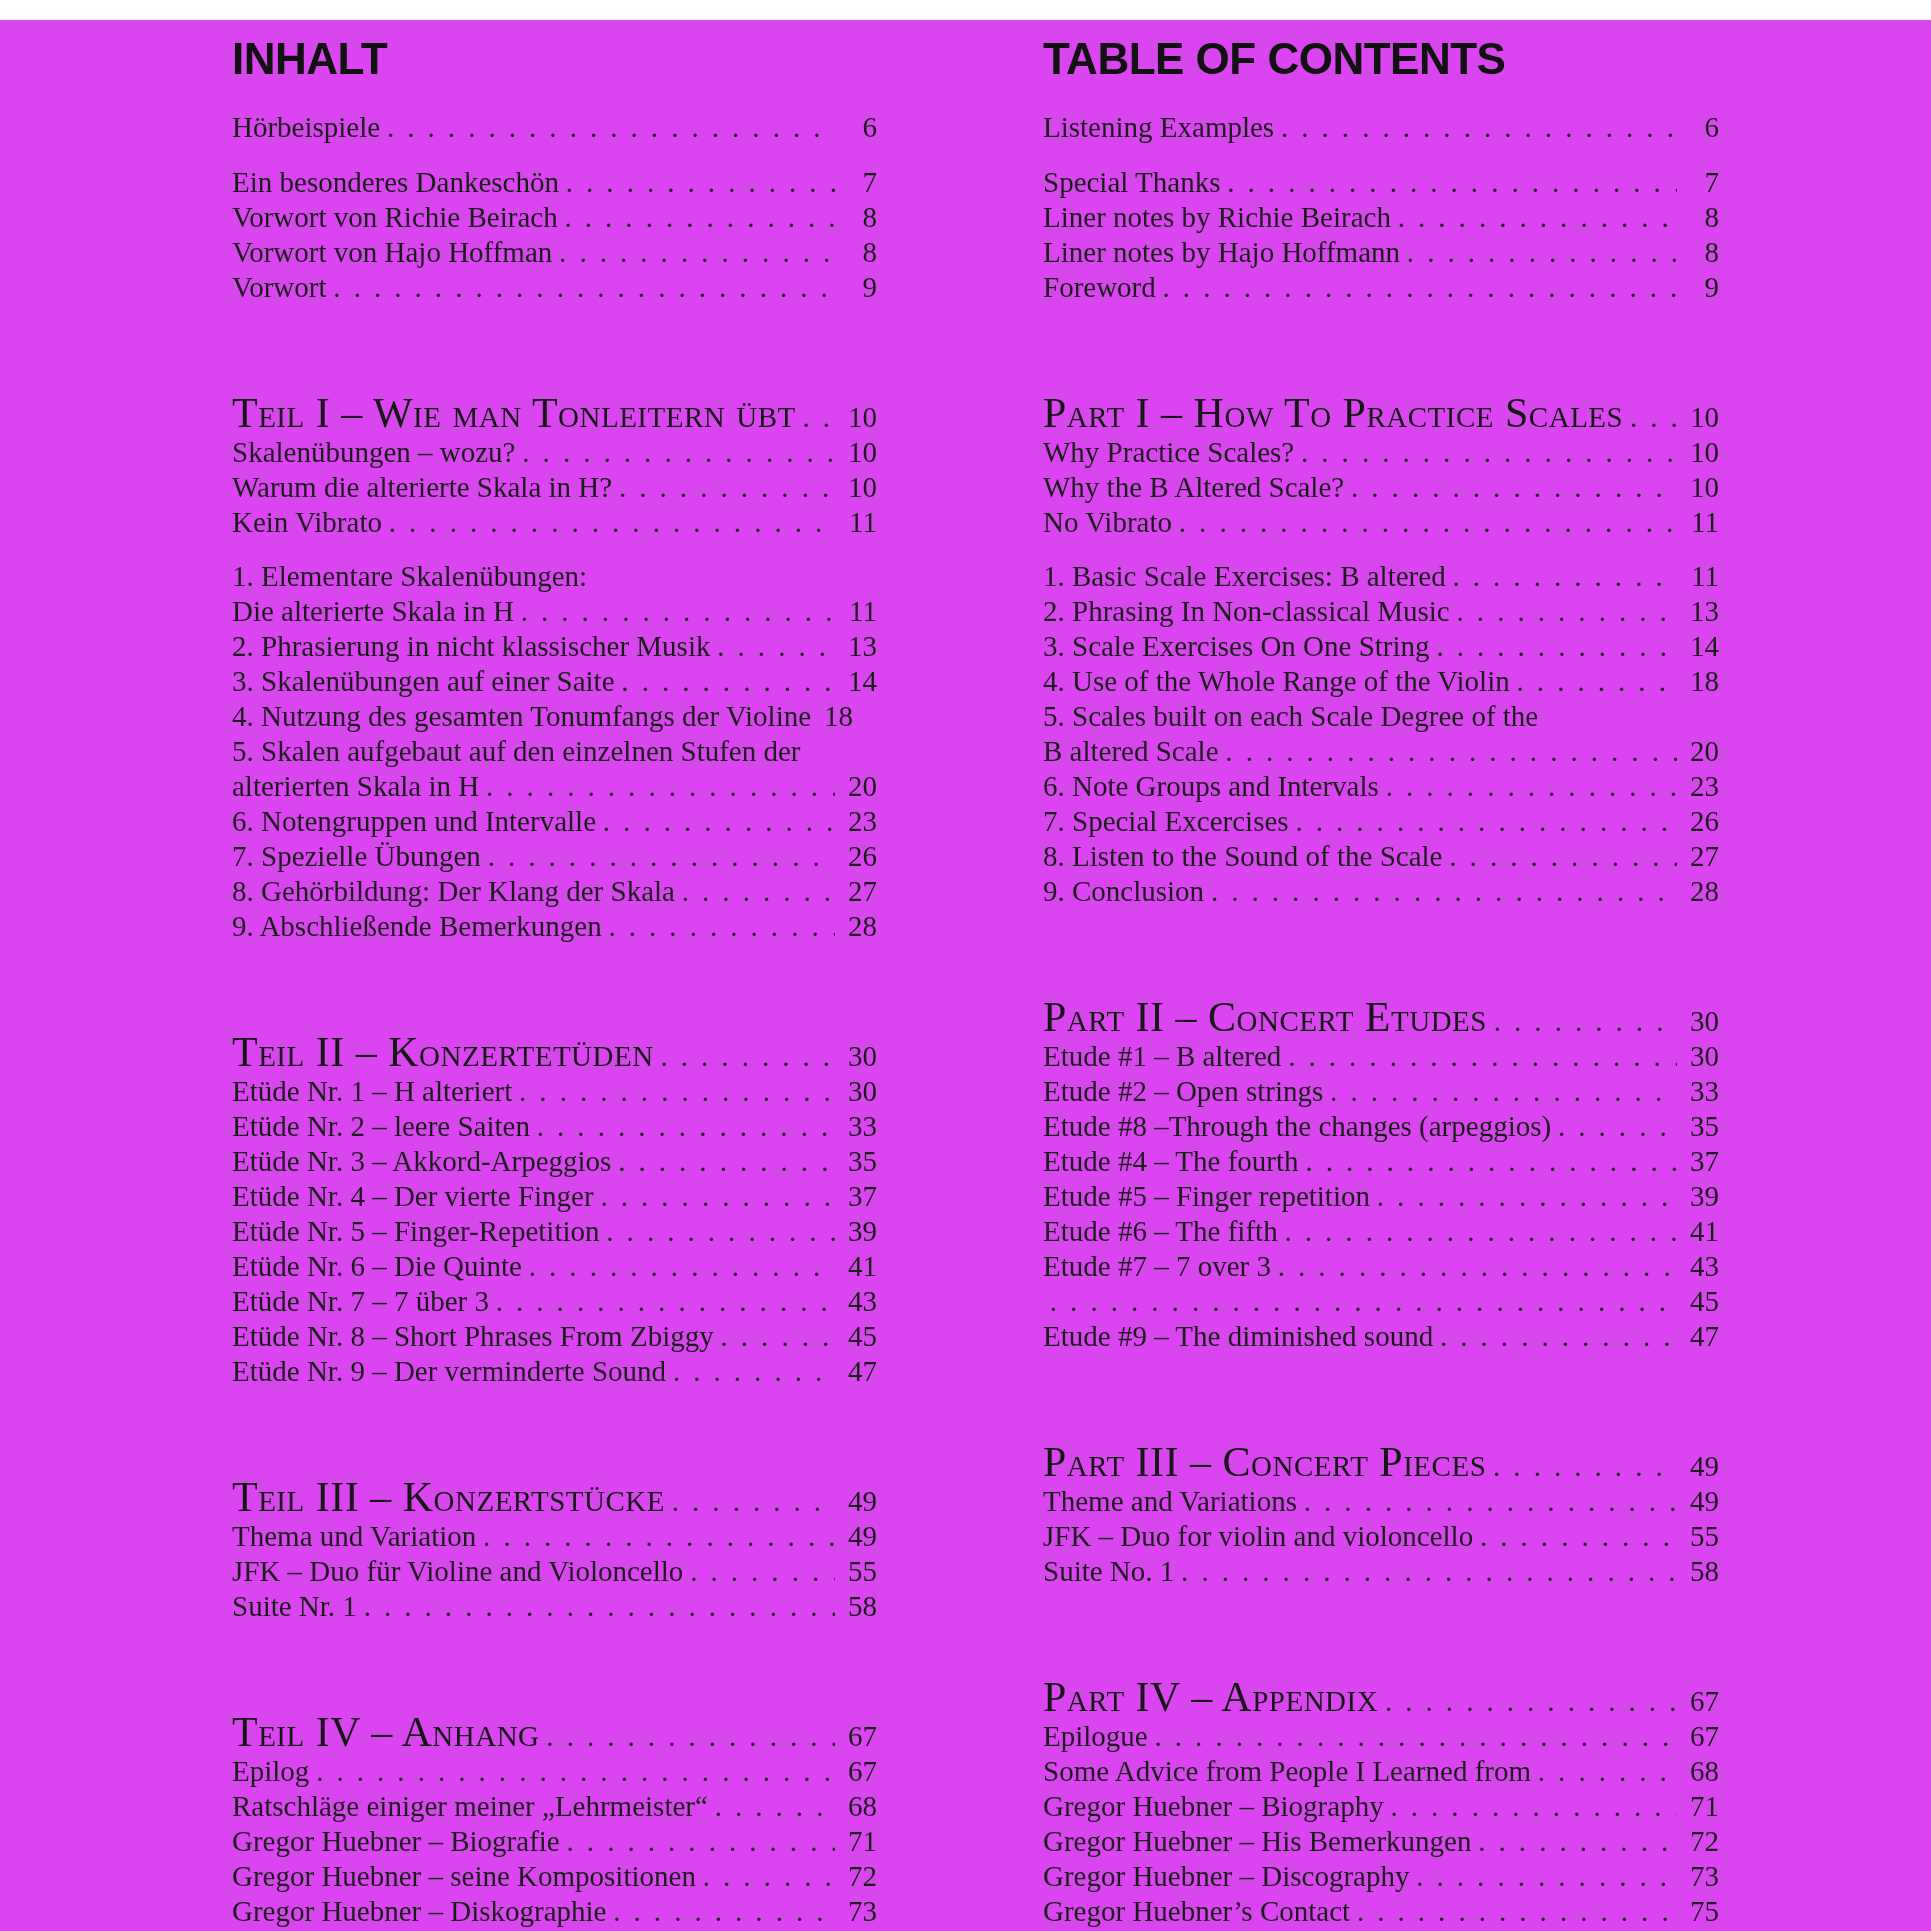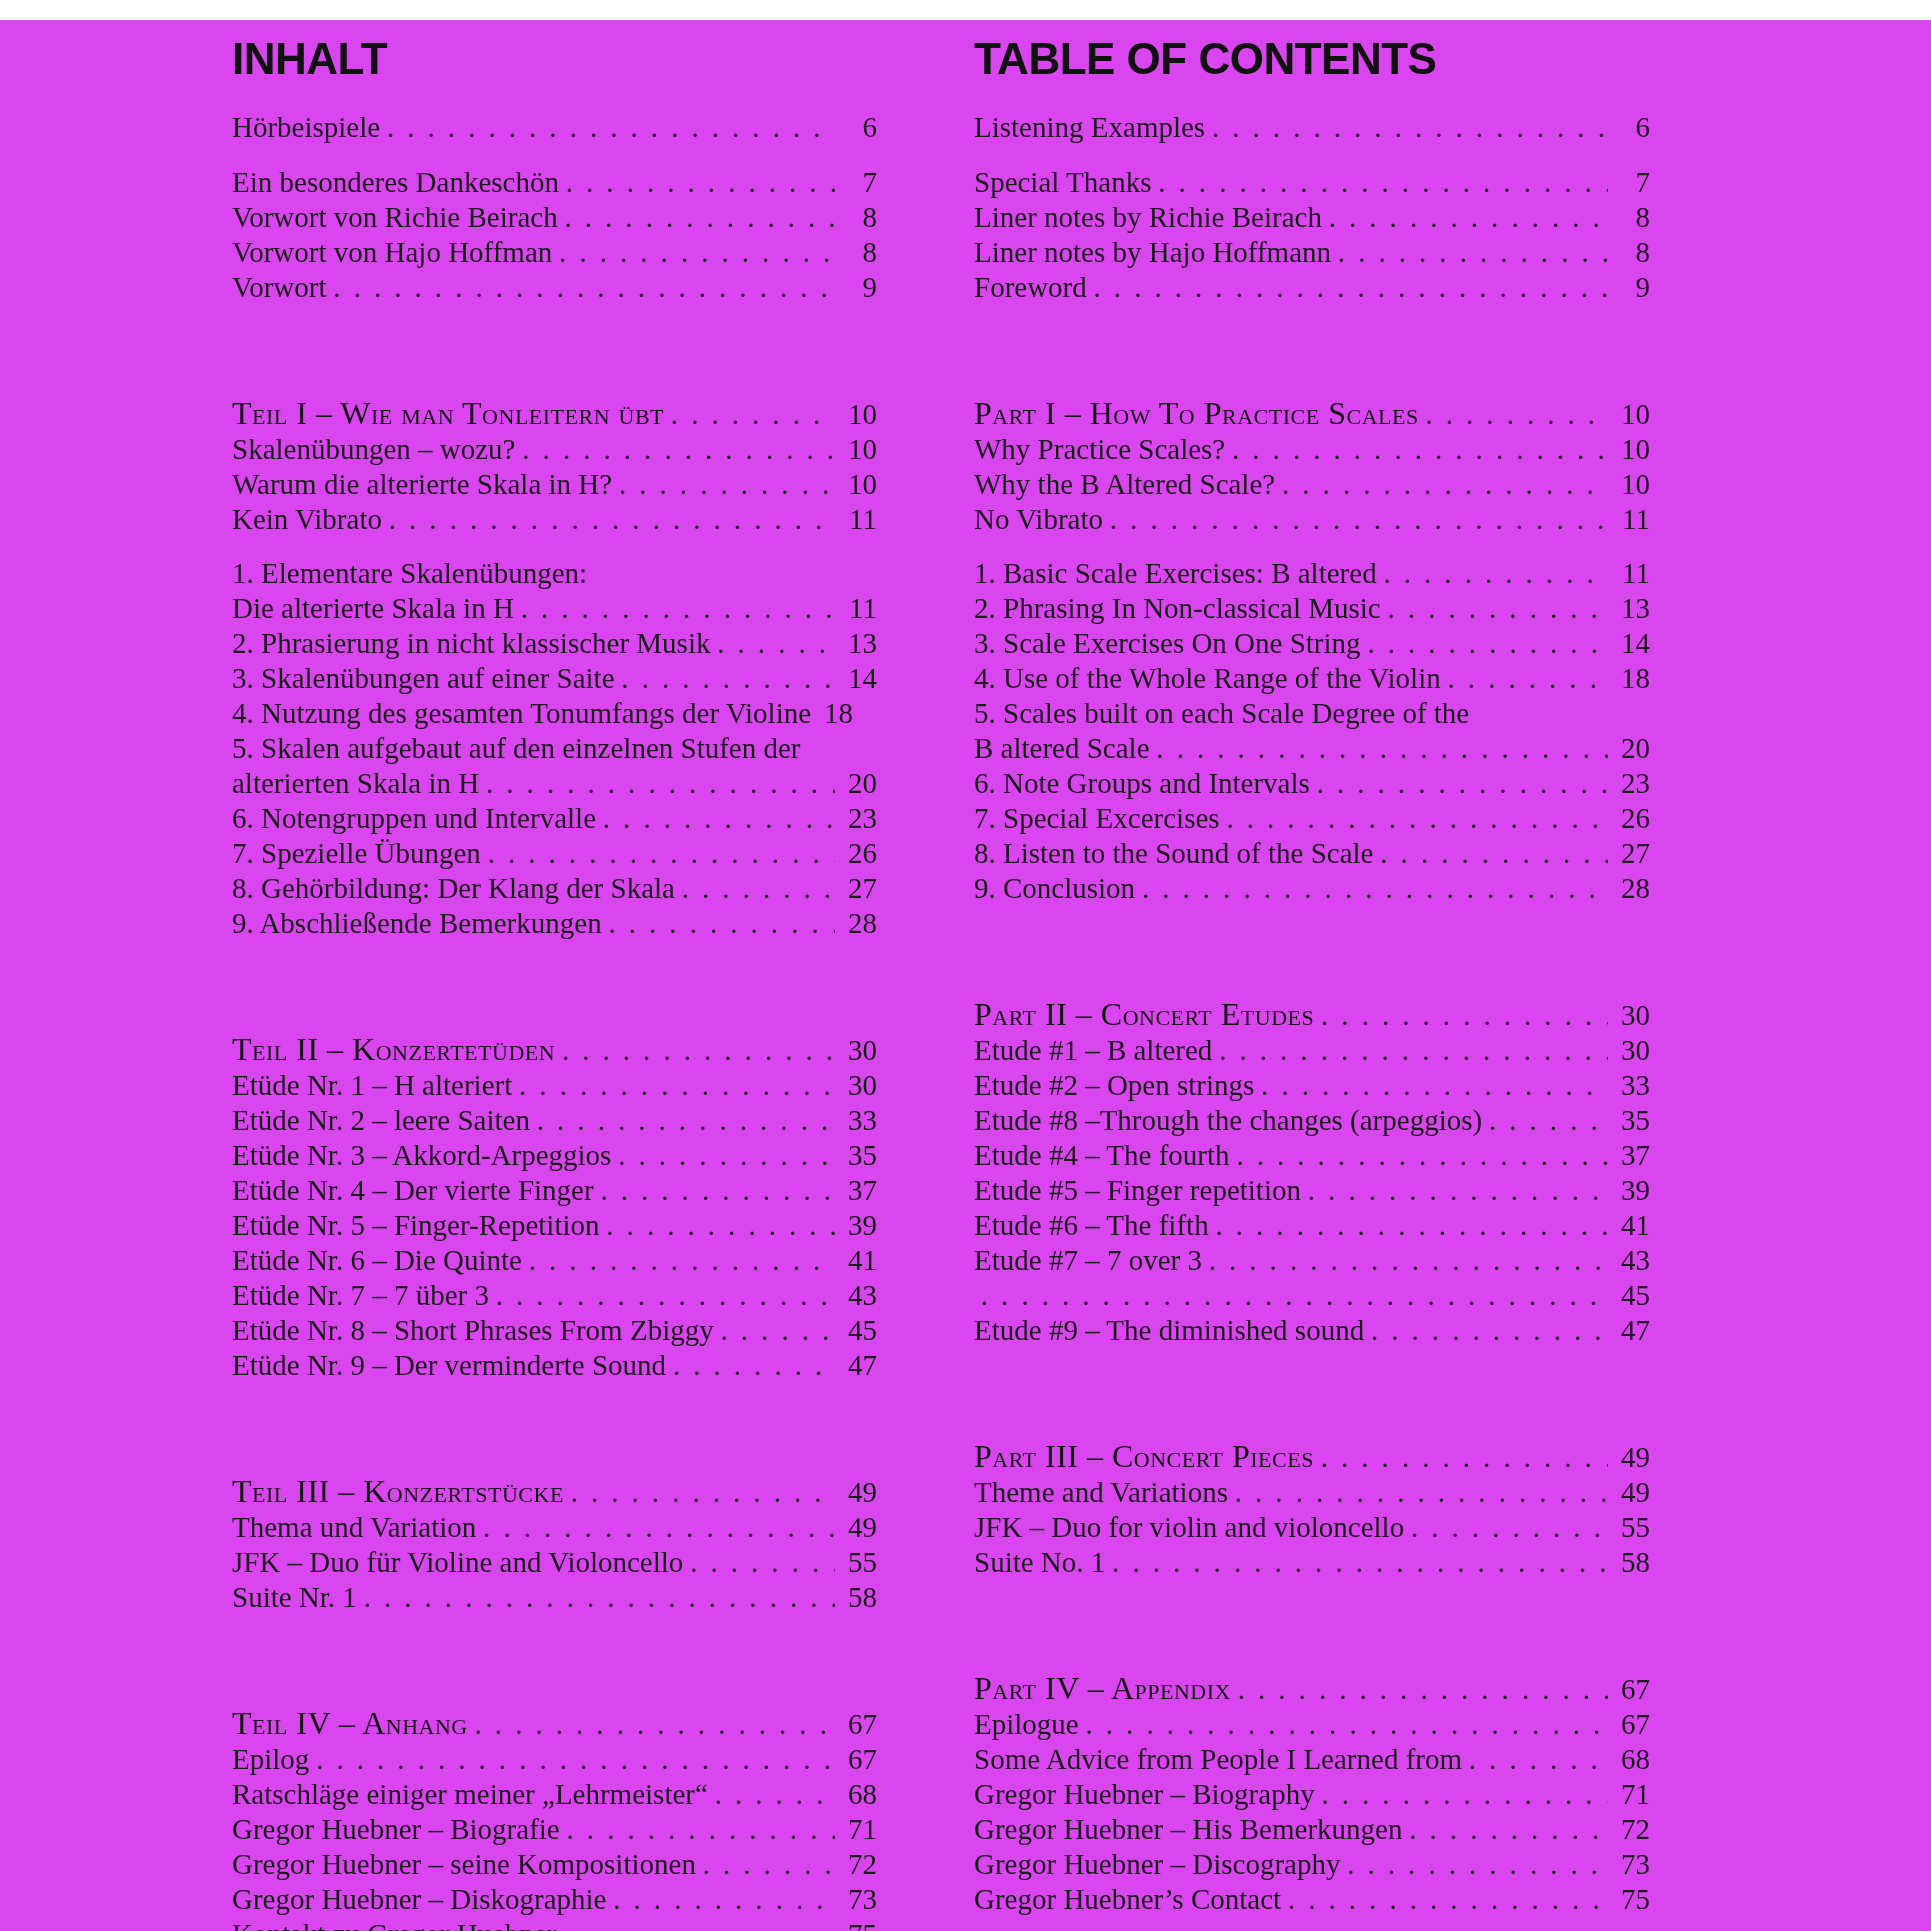--- a/index.html
+++ b/index.html
@@ -20,21 +20,21 @@
     height: 1931px;
     background: #d946ef;
     box-sizing: border-box;
     margin-top: 20px;
   }
   .col {
     position: absolute;
     top: 17.4px;
   }
   .col-left  { left: 232px; width: 645px; }
-  .col-right { left: 974px; width: 676px; }
+  .col-right { left: 1043px; width: 676px; }
 
   h1.col-title {
     font-family: "Liberation Sans", sans-serif;
     font-weight: 700;
     font-size: 44px;
     line-height: 44px;
     letter-spacing: -0.5px;
     color: #111111;
     margin: 0 0 29px 0;
   }
@@ -52,21 +52,21 @@
     display: flex;
     align-items: baseline;
     font-size: 29px;
     line-height: 35px;
     white-space: nowrap;
   }
   .row .t { flex: 0 0 auto; }
 
   .row.heading .t {
     font-variant: small-caps;
-    font-size: 32px;
+    font-size: 42px;
     letter-spacing: 0.5px;
     color: #161616;
   }
 
   .leader {
     flex: 1 1 auto;
     min-width: 0;
     overflow: hidden;
     margin-left: 6.8px;
     color: #242424;

